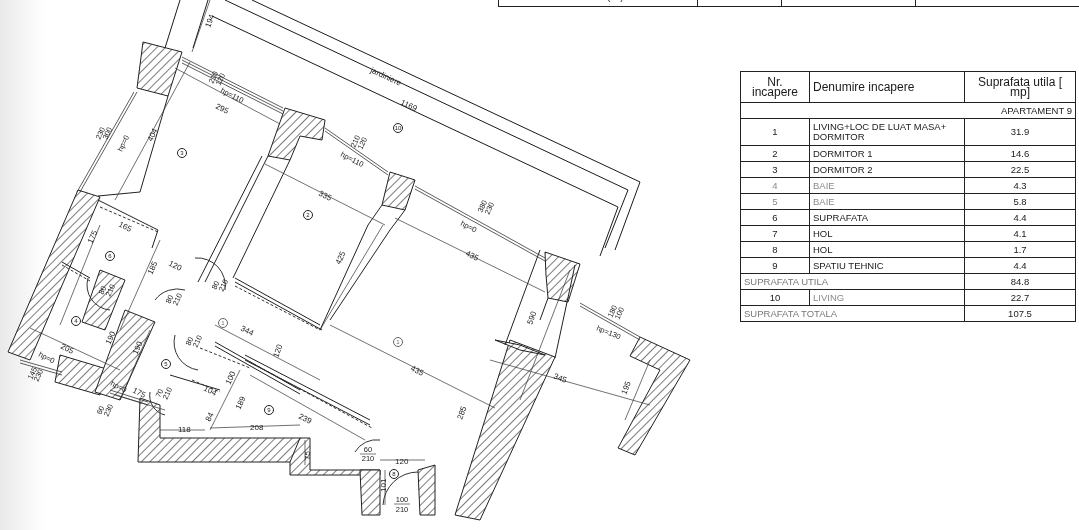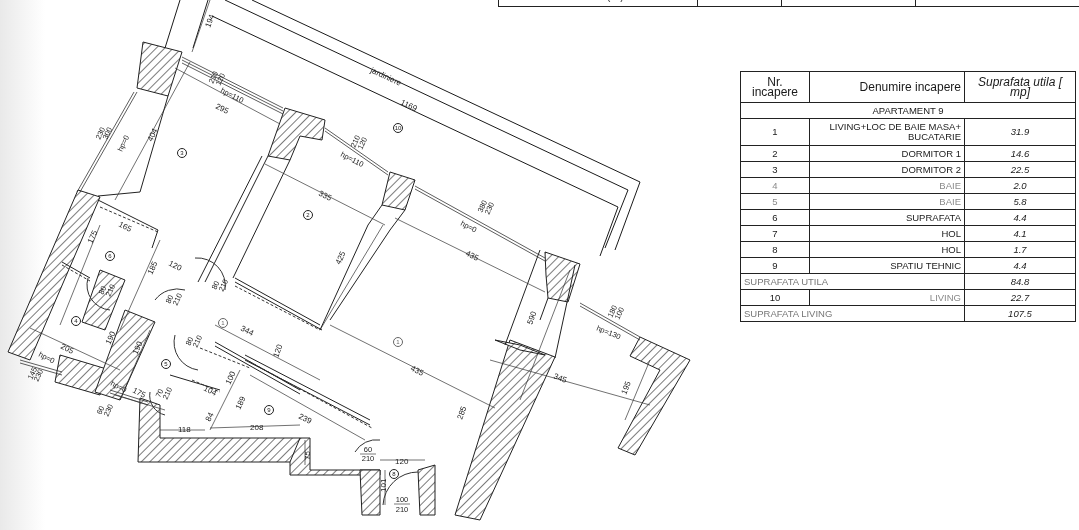--- a/index.html
+++ b/index.html
@@ -31,23 +31,23 @@
   .area-table {
     position: absolute; left: 740px; top: 71px;
     border-collapse: collapse; font-size: 9.5px;
   }
   .area-table td, .area-table th {
     border: 1px solid #222; padding: 0 3px; height: 15px; vertical-align: middle;
     font-weight: normal;
   }
   .area-table th { font-size: 12px; line-height: 10px; height: 30px; text-align: center; }
   .area-table .nr { width: 62px; text-align: center; }
-  .area-table .name { width: 148px; text-align: right; }
-  .area-table .val { width: 104px; text-align: center; font-style: italic; }
-  .area-table .apt { text-align: center; }
+  .area-table .name { width: 148px; text-align: left; }
+  .area-table .val { width: 104px; text-align: center; }
+  .area-table .apt { text-align: right; }
   .area-table tr.two-line td { height: 26px; line-height: 10px; }
   .area-table .faded { color: #8a8a8a; }
   .area-table .sum { text-align: left; color: #777; }
 </style>
 </head>
 <body>
 
 <div class="left-shade"></div>
 
 <div class="top-strip">
@@ -308,37 +308,37 @@
       <tr>
     <th class="nr">Nr. incapere</th>
     <th class="name">Denumire incapere</th>
     <th class="val">Suprafata utila [ mp]</th>
   </tr>
   <tr>
     <td colspan="3" class="apt">APARTAMENT 9</td>
   </tr>
   <tr class="two-line">
     <td class="nr">1</td>
-    <td class="name">LIVING+LOC DE BAIE MASA+ BUCATARIE</td>
+    <td class="name">LIVING+LOC DE LUAT MASA+ DORMITOR</td>
     <td class="val">31.9</td>
   </tr>
   <tr>
     <td class="nr">2</td>
     <td class="name">DORMITOR 1</td>
     <td class="val">14.6</td>
   </tr>
   <tr>
     <td class="nr">3</td>
     <td class="name">DORMITOR 2</td>
     <td class="val">22.5</td>
   </tr>
   <tr>
     <td class="nr faded">4</td>
     <td class="name faded">BAIE</td>
-    <td class="val">2.0</td>
+    <td class="val">4.3</td>
   </tr>
   <tr>
     <td class="nr faded">5</td>
     <td class="name faded">BAIE</td>
     <td class="val">5.8</td>
   </tr>
   <tr>
     <td class="nr">6</td>
     <td class="name">SUPRAFATA</td>
     <td class="val">4.4</td>
@@ -361,17 +361,17 @@
   <tr>
     <td colspan="2" class="sum">SUPRAFATA UTILA</td>
     <td class="val">84.8</td>
   </tr>
   <tr>
     <td class="nr">10</td>
     <td class="name faded">LIVING</td>
     <td class="val">22.7</td>
   </tr>
   <tr>
-    <td colspan="2" class="sum">SUPRAFATA LIVING</td>
+    <td colspan="2" class="sum">SUPRAFATA TOTALA</td>
     <td class="val">107.5</td>
   </tr>
 </tbody>
   </table>
 
 </body></html>

